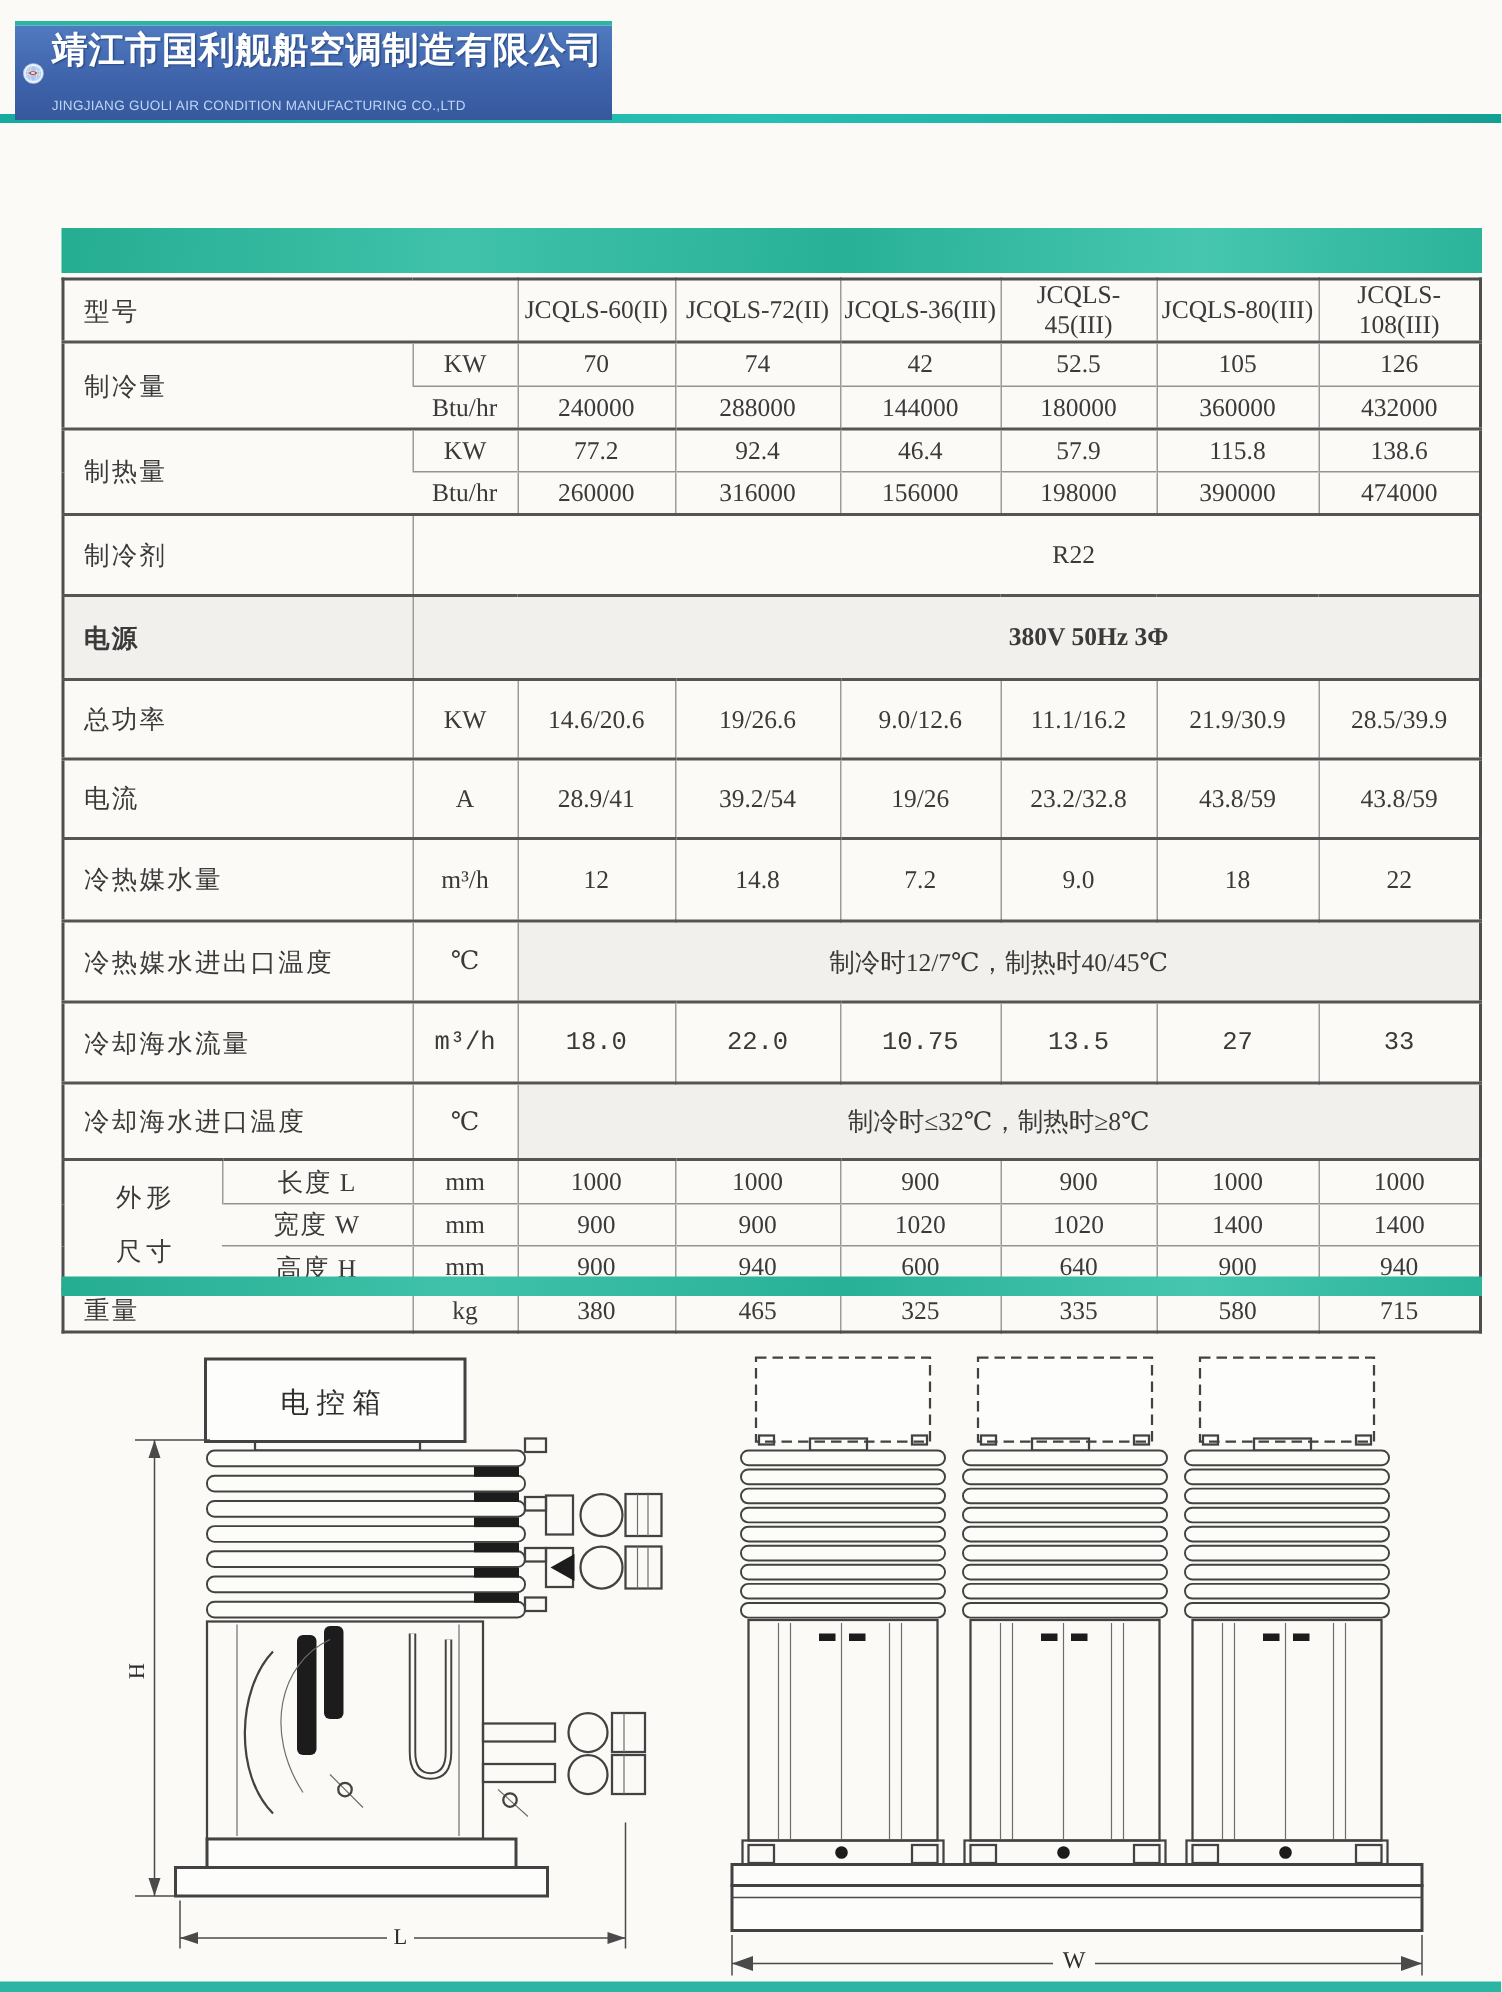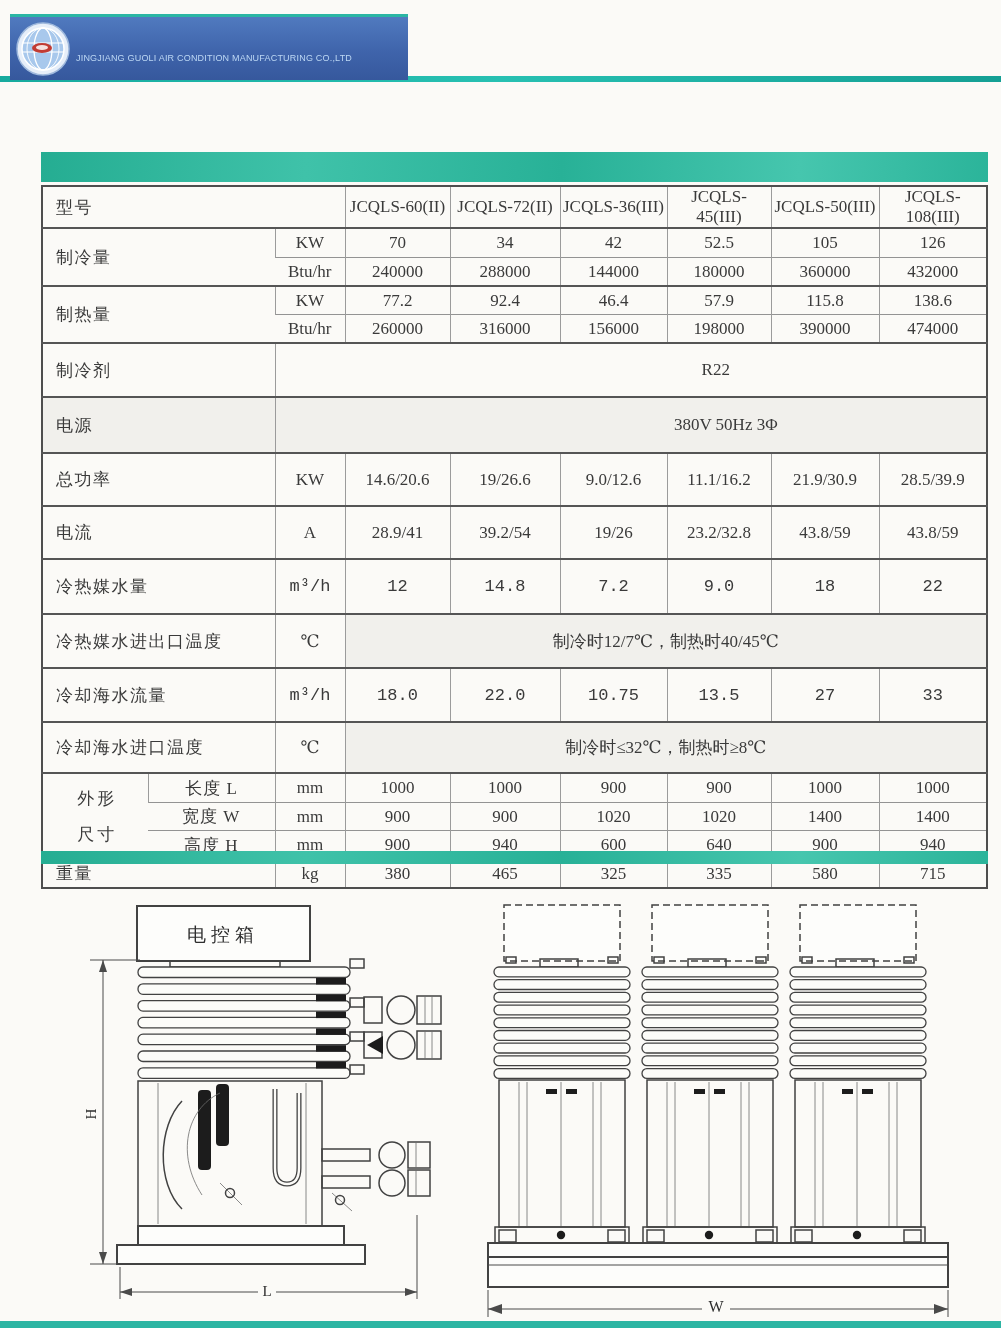--- a/index.html
+++ b/index.html
@@ -51,22 +51,22 @@
   .mh{font-size:13px;letter-spacing:0;padding:0 1px !important;}
   .unit{font-size:15px;}
   .free{text-align:center;}
   .pl174{padding-left:174px !important;}
   .pl194{padding-left:194px !important;}
   .tint{background:#f1f0ec;}
   .dims-lbl div{width:44px;margin:0 auto;line-height:2.1;letter-spacing:3px;text-align:right;}
   .sublbl{letter-spacing:1px;}
   tr.r1 td{height:30px;} tr.r2 td{height:28px;} tr.r3 td{height:27px;}
   tr.r4 td{height:27px;} tr.r5 td{height:27px;} tr.r6 td{height:52px;}
-  tr.r7 td{height:54px;} tr.r8 td{height:51px;} tr.r9 td{height:51px;}
-  tr.r10 td{height:53px;font-family:Liberation Mono, monospace;} tr.r11 td{height:52px;} tr.r12 td{height:52px;font-family:Liberation Mono, monospace;}
+  tr.r7 td{height:54px;font-weight:bold;} tr.r8 td{height:51px;} tr.r9 td{height:51px;}
+  tr.r10 td{height:53px;} tr.r11 td{height:52px;} tr.r12 td{height:52px;font-family:Liberation Mono, monospace;}
   tr.r13 td{height:49px;} tr.r14 td{height:28px;} tr.r15 td{height:27px;margin-top:42px;}
   tr.r16 td{height:28px;} tr.r17 td{height:27px;}
   
   #figL{position:absolute;left:70px;top:893px;}
   #figR{position:absolute;left:478px;top:893px;}
   svg text{font-family:"Liberation Serif","DejaVu Serif",serif;fill:#2e2e2e;}
   svg .box{fill:#fdfdfb;stroke:#424242;stroke-width:2;}
   svg .ln{stroke:#424242;stroke-width:1.5;fill:none;}
   svg .thin{stroke:#6d6d6d;stroke-width:0.8;fill:none;}
   svg .dim{stroke:#4a4a4a;stroke-width:1;fill:none;}
@@ -86,20 +86,21 @@
       <circle cx="28" cy="28" r="26" fill="#e6eef9" stroke="#9fb9dd" stroke-width="1.5"></circle>
       <circle cx="28" cy="28" r="21" fill="#a8c8ec" stroke="#ffffff" stroke-width="1.5"></circle>
       <ellipse cx="28" cy="28" rx="9" ry="21" fill="none" stroke="#ffffff" stroke-width="1.3"></ellipse>
       <ellipse cx="28" cy="28" rx="16" ry="21" fill="none" stroke="#ffffff" stroke-width="0.9"></ellipse>
       <line x1="8" y1="22" x2="48" y2="22" stroke="#ffffff" stroke-width="1.2"></line>
       <line x1="7" y1="31" x2="49" y2="31" stroke="#ffffff" stroke-width="1.2"></line>
       <ellipse cx="27" cy="27" rx="10" ry="5" fill="#c23b33"></ellipse>
       <ellipse cx="27" cy="26.5" rx="6" ry="2.6" fill="#ffffff" opacity="0.85"></ellipse>
     </svg>
     <div class="txt">
+      <div class="cn">靖江市国利舰船空调制造有限公司</div>
       <div class="en">JINGJIANG GUOLI AIR CONDITION MANUFACTURING CO.,LTD</div>
     </div>
   </div>
 
   <div id="greenbar-top" class="greenbar"></div>
 
   <table id="spec-table">
     <colgroup>
       <col style="width:106px">
         <col style="width:127px">
@@ -111,28 +112,28 @@
         <col style="width:108px">
         <col style="width:108px">
     </colgroup>
     <tbody>
       <tr class="r1 first">
         <td class="lbl" colspan="3">型号</td>
         <td class="mh">JCQLS-60(II)</td>
         <td class="mh">JCQLS-72(II)</td>
         <td class="mh">JCQLS-36(III)</td>
         <td class="mh">JCQLS-45(III)</td>
-        <td class="mh">JCQLS-50(III)</td>
+        <td class="mh">JCQLS-80(III)</td>
         <td class="mh">JCQLS-108(III)</td>
       </tr>
       <tr class="r2">
         <td class="lbl" colspan="2" rowspan="2">制冷量</td>
         <td class="unit">KW</td>
         <td>70</td>
-        <td>34</td>
+        <td>74</td>
         <td>42</td>
         <td>52.5</td>
         <td>105</td>
         <td>126</td>
       </tr>
       <tr class="r3 sub">
         <td class="unit">Btu/hr</td>
         <td>240000</td>
         <td>288000</td>
         <td>144000</td>

